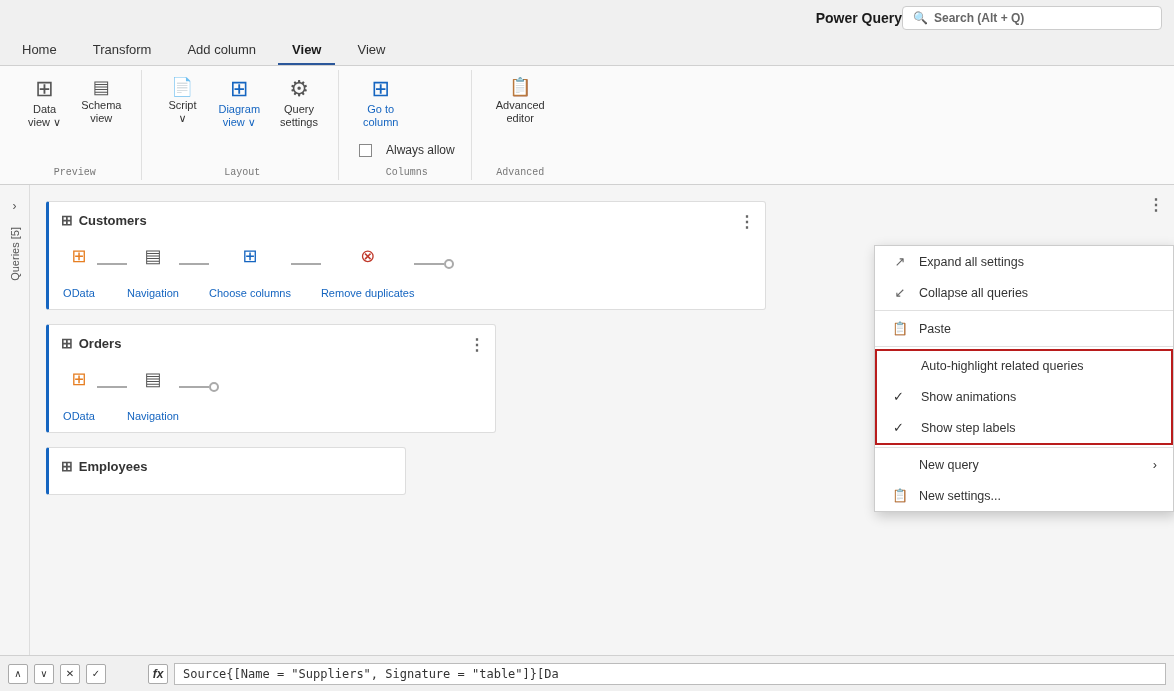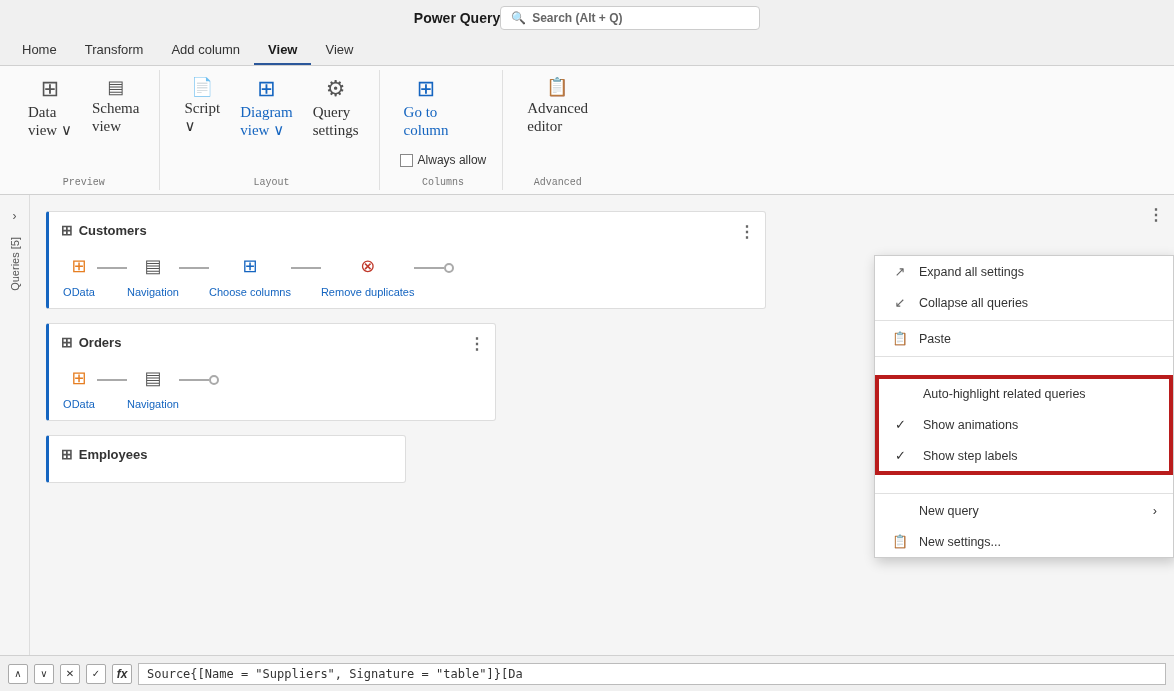--- a/index.html
+++ b/index.html
@@ -7,40 +7,40 @@
 
     
     .title-bar {
       background: #f0f0f0;
       padding: 6px 12px;
       font-size: 14px;
       font-weight: 600;
       color: #1a1a1a;
       display: flex;
       align-items: center;
-      justify-content: center;
+      justify-content: flex-end;
     }
     .search-box {
       display: flex;
       align-items: center;
       background: white;
       border: 1px solid #ccc;
       border-radius: 4px;
       padding: 4px 10px;
       width: 260px;
       font-size: 12px;
       color: #666;
       gap: 6px;
     }
 
     
     .menu-bar {
       background: #f0f0f0;
       display: flex;
-      gap: 0;
+      gap: 8px;
       padding: 0 8px;
       border-bottom: 1px solid #d0d0d0;
     }
     .menu-item {
       padding: 6px 14px;
       font-size: 13px;
       cursor: pointer;
       color: #333;
       position: relative;
     }
@@ -81,33 +81,33 @@
       flex-direction: column;
       align-items: center;
       justify-content: flex-start;
       padding: 4px 8px;
       cursor: pointer;
       border-radius: 3px;
       min-width: 48px;
       gap: 3px;
     }
     .ribbon-btn .icon { font-size: 22px; line-height: 1; color: #555; }
-    .ribbon-btn .label { font-size: 15px; text-align: left; color: #333; line-height: 1.2; font-family: Liberation Serif, serif; }
+    .ribbon-btn .label { font-size: 11px; text-align: center; color: #333; line-height: 1.2; }
     .ribbon-btn .label.blue { color: #1565c0; }
     .ribbon-group-label {
       font-size: 10px;
       color: #777;
       padding-bottom: 2px;
       align-self: center;
       font-family: Liberation Mono, monospace;
     }
     .checkbox-label {
       display: flex;
       align-items: center;
-      gap: 5px;
+      gap: 14px;
       padding: 6px 4px;
       font-size: 12px;
       cursor: pointer;
     }
     .checkbox-box {
       width: 13px; height: 13px;
       border: 1px solid #888;
       background: white;
       display: inline-block;
     }
@@ -185,21 +185,21 @@
       position: relative;
     }
     .step-icon-box {
       width: 36px; height: 36px;
       display: flex; align-items: center; justify-content: center;
       font-size: 18px;
     }
     .step-label {
       font-size: 11px;
       color: #1565c0;
-      margin-top: 2px;
+      margin-top: 13px;
     }
     .step-connector {
       width: 30px; height: 2px;
       background: #aaa;
       margin-top: -10px;
     }
     .step-end-dot {
       width: 10px; height: 10px;
       border-radius: 50%;
       background: white;
@@ -441,21 +441,21 @@
         <span class="ctx-icon">↙</span>
         <span>Collapse all queries</span>
       </div>
       <div class="ctx-divider"></div>
       <div class="ctx-item">
         <span class="ctx-icon">📋</span>
         <span>Paste</span>
       </div>
       <div class="ctx-divider"></div>
 
-      <div style="border: 4px solid #b91c1c; margin: 18px 0;">
+      <div style="border: 2px solid #b91c1c; margin: 2px 0;">
         <div class="ctx-item">
           <span class="ctx-check"></span>
           <span>Auto-highlight related queries</span>
         </div>
         <div class="ctx-item">
           <span class="ctx-check">✓</span>
           <span>Show animations</span>
         </div>
         <div class="ctx-item">
           <span class="ctx-check">✓</span>
@@ -475,15 +475,15 @@
       </div>
     </div>
   </div>
 </div>
 
 <div class="bottom-bar">
   <div class="bottom-btn">∧</div>
   <div class="bottom-btn">∨</div>
   <div class="bottom-btn">✕</div>
   <div class="bottom-btn">✓</div>
-  <div class="bottom-btn" style="font-style:italic; font-weight:600; font-size:12px;">fx</div>
+  <div class="bottom-btn" style="font-style:italic; font-weight:600; font-size:12px;margin-left:36px;">fx</div>
   <div class="bottom-formula">Source{[Name = "Suppliers", Signature = "table"]}[Da</div>
 </div>
 
 </body></html>

